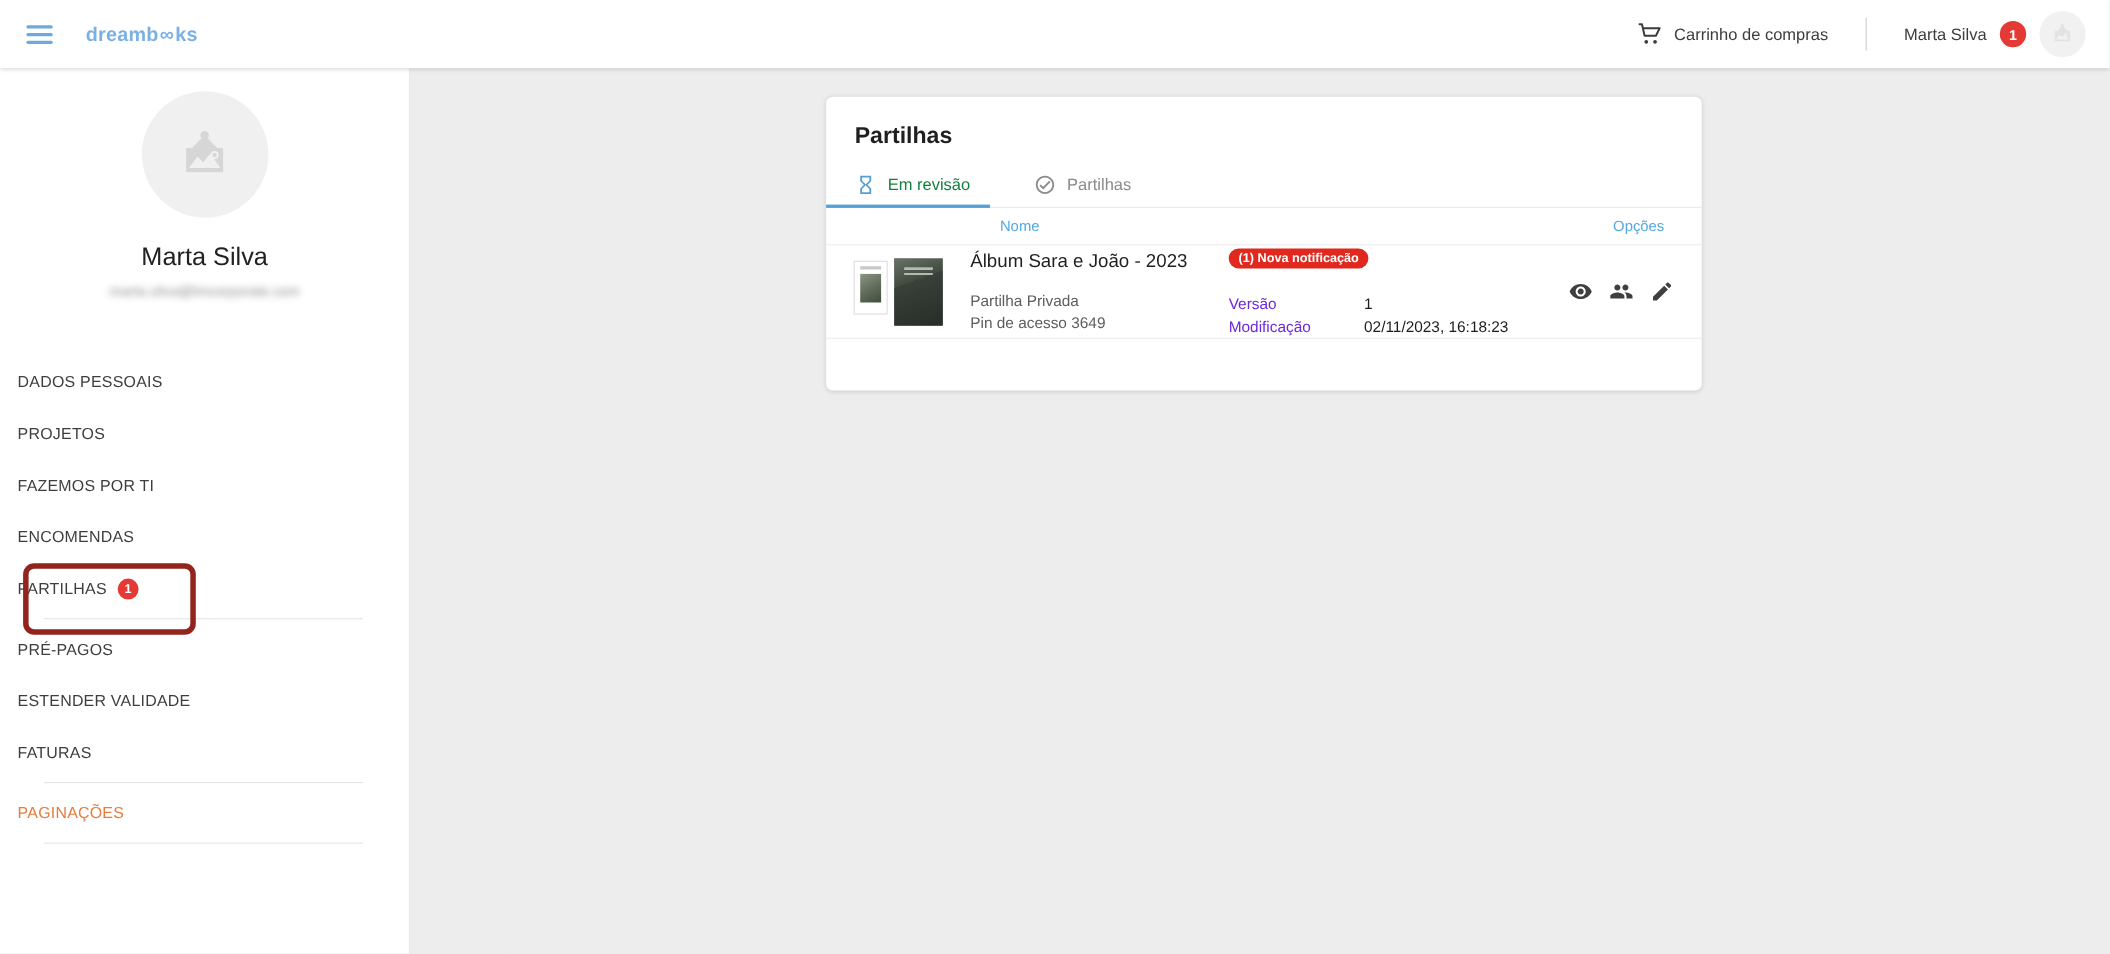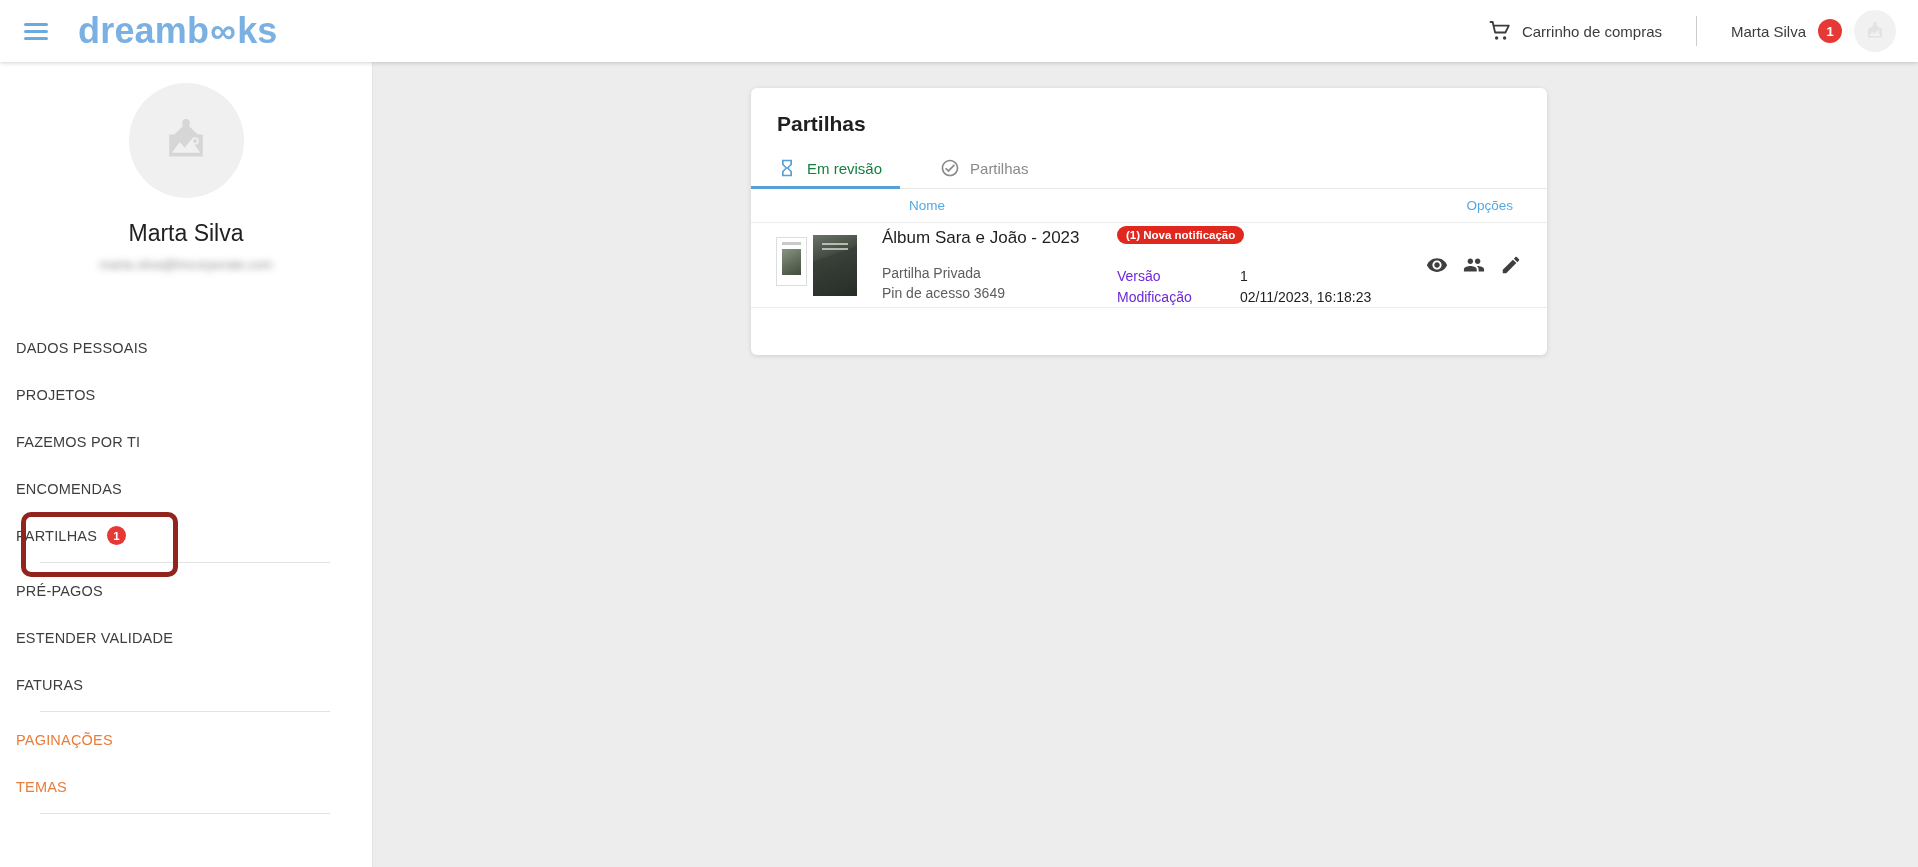--- a/index.html
+++ b/index.html
@@ -6,21 +6,21 @@
   body{width:1918px;height:867px;overflow:hidden;background:#ededed;
        font-family:"Liberation Sans",sans-serif;color:#3e3e3e;}
   .app{display:flex;flex-direction:column;width:1918px;height:867px}
 
   
   .topbar{flex:0 0 auto;height:62px;background:#fff;display:flex;align-items:center;
           box-shadow:0 1px 4px rgba(0,0,0,.18);position:relative;z-index:5}
   .hamburger{width:24px;height:17px;margin-left:24px;display:flex;flex-direction:column;
              justify-content:space-between;cursor:pointer}
   .hamburger span{display:block;height:3px;border-radius:2px;background:#6ea9dc}
-  .logo{margin-left:30px;font-size:36px;font-weight:bold;color:#7bb1e2;letter-spacing:.2px;
+  .logo{margin-left:30px;font-size:18px;font-weight:bold;color:#7bb1e2;letter-spacing:.2px;
         display:flex;align-items:baseline;cursor:pointer}
   .logo .inf{font-weight:bold;padding:0 1px}
   .topbar-right{margin-left:auto;display:flex;align-items:center;margin-right:22px}
   .cart{display:flex;align-items:center;cursor:pointer}
   .cart svg{width:24px;height:24px}
   .cart-label{margin-left:10px;font-size:15px;color:#3c3c3c}
   .topbar-sep{width:1px;height:30px;background:#ccc;margin:0 34px}
   .user{display:flex;align-items:center;cursor:pointer}
   .user-name{font-size:15px;color:#3c3c3c}
   .user-badge{margin-left:12px;width:24px;height:24px;border-radius:50%;background:#e53935;
@@ -181,23 +181,20 @@
         <div class="nav-item">
           <span>ESTENDER VALIDADE</span>
         </div>
         <div class="nav-item">
           <span>FATURAS</span>
         </div>
         <div class="nav-divider"></div>
         <div class="nav-item accent">
           <span>PAGINAÇÕES</span>
         </div>
-        <div class="nav-item accent">
-          <span>TEMAS</span>
-        </div>
         <div class="nav-divider"></div>
       </nav>
     </aside>
 
     <main class="mainarea">
       <section class="card">
         <h2 class="card-title">Partilhas</h2>
 
         <div class="tabs">
           <div class="tab active">

